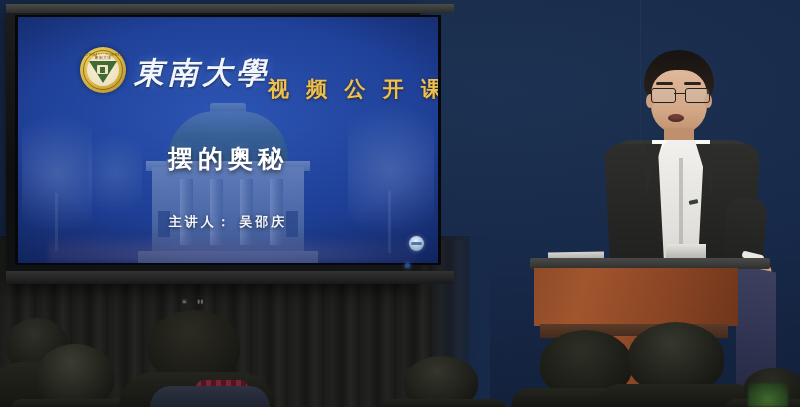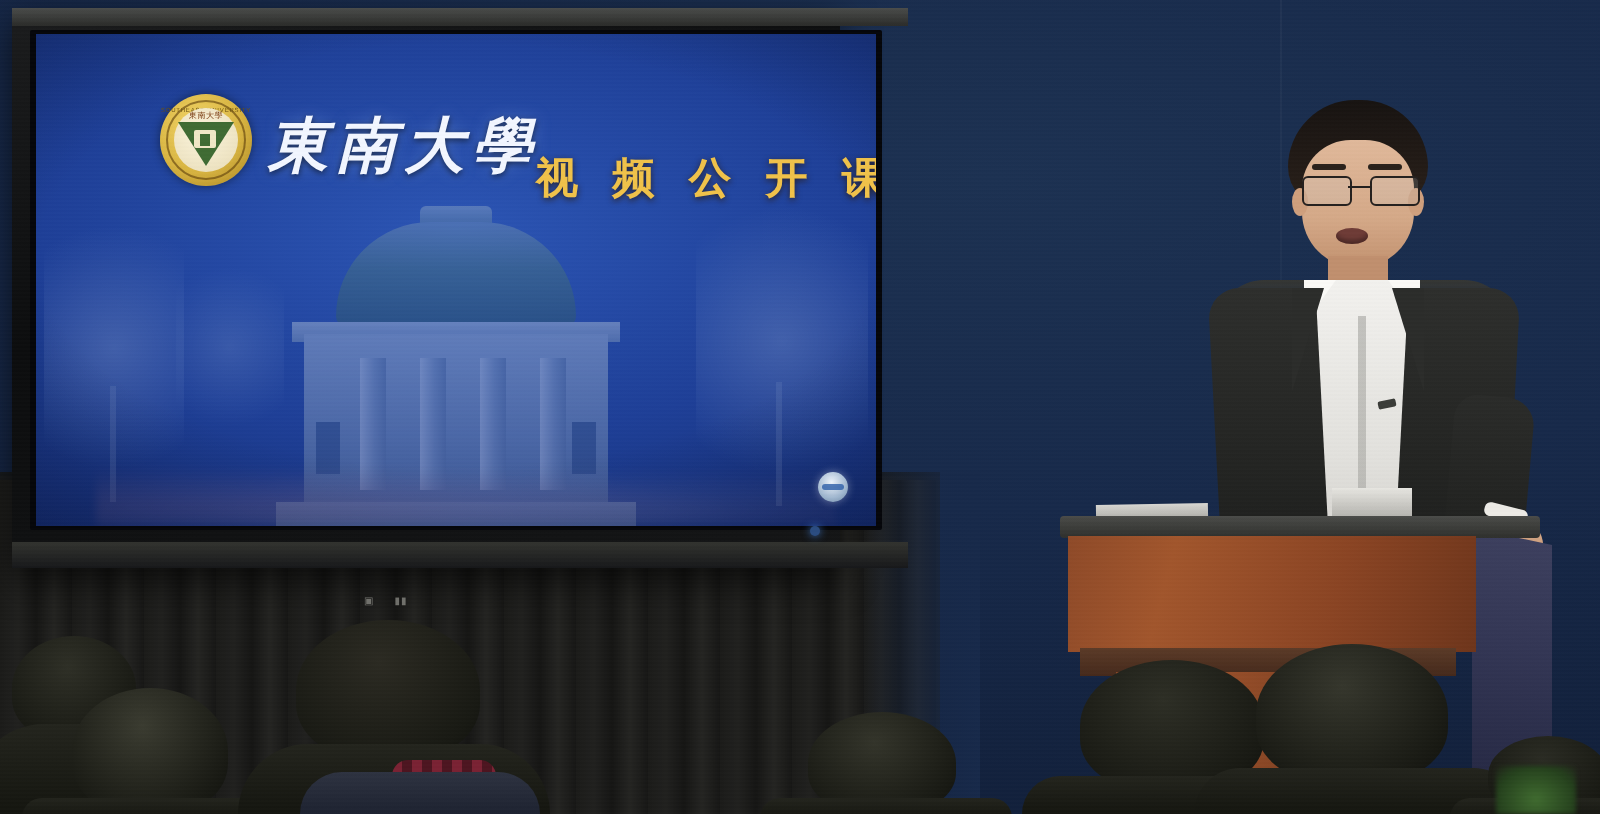--- a/index.html
+++ b/index.html
@@ -385,20 +385,22 @@
           <b>SOUTHEAST UNIVERSITY</b>
         </div>
         <div class="seal-inner"></div>
         <div class="seal-cn">東南大學</div>
         <div class="seal-tri"></div>
         <div class="seal-core"></div>
       </div>
 
       <div class="uni-name">東南大學</div>
       <div class="series-name">视 频 公 开 课</div>
+      <div class="lecture-title">摆的奥秘</div>
+      <div class="presenter">主讲人： 吴邵庆</div>
 
       <div class="screen-badge"></div>
     </div>
 
     <div class="monitor-bottombar">
       <div class="bezel-labels">
         <span>▣</span>
         <span>▮▮</span>
       </div>
     </div>

